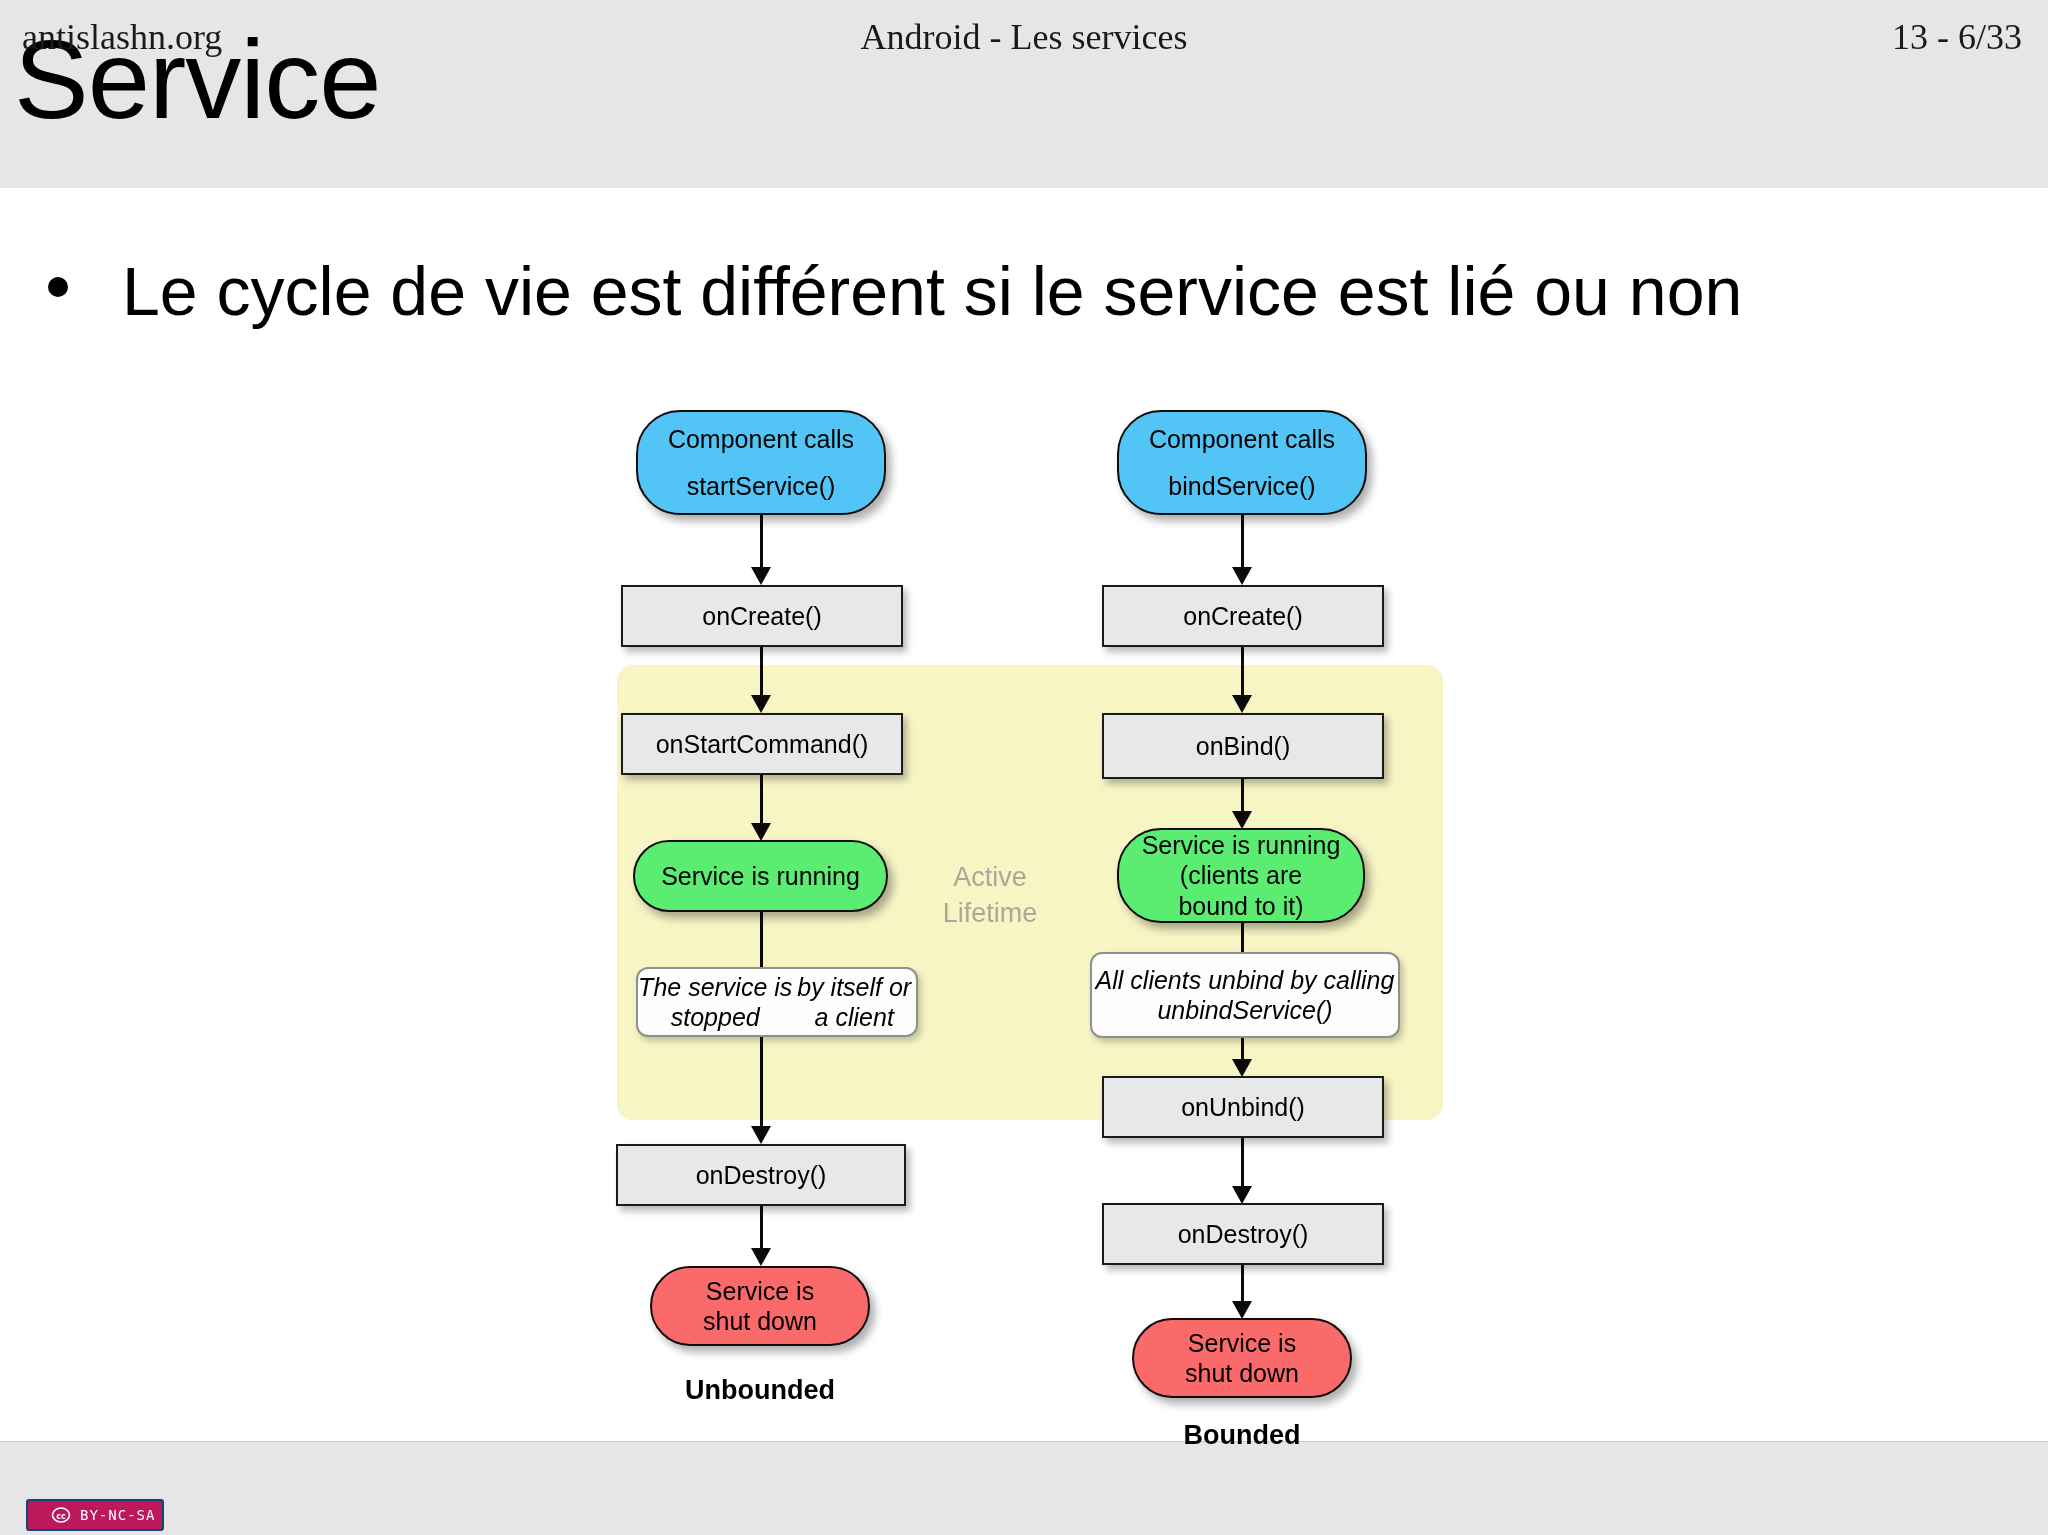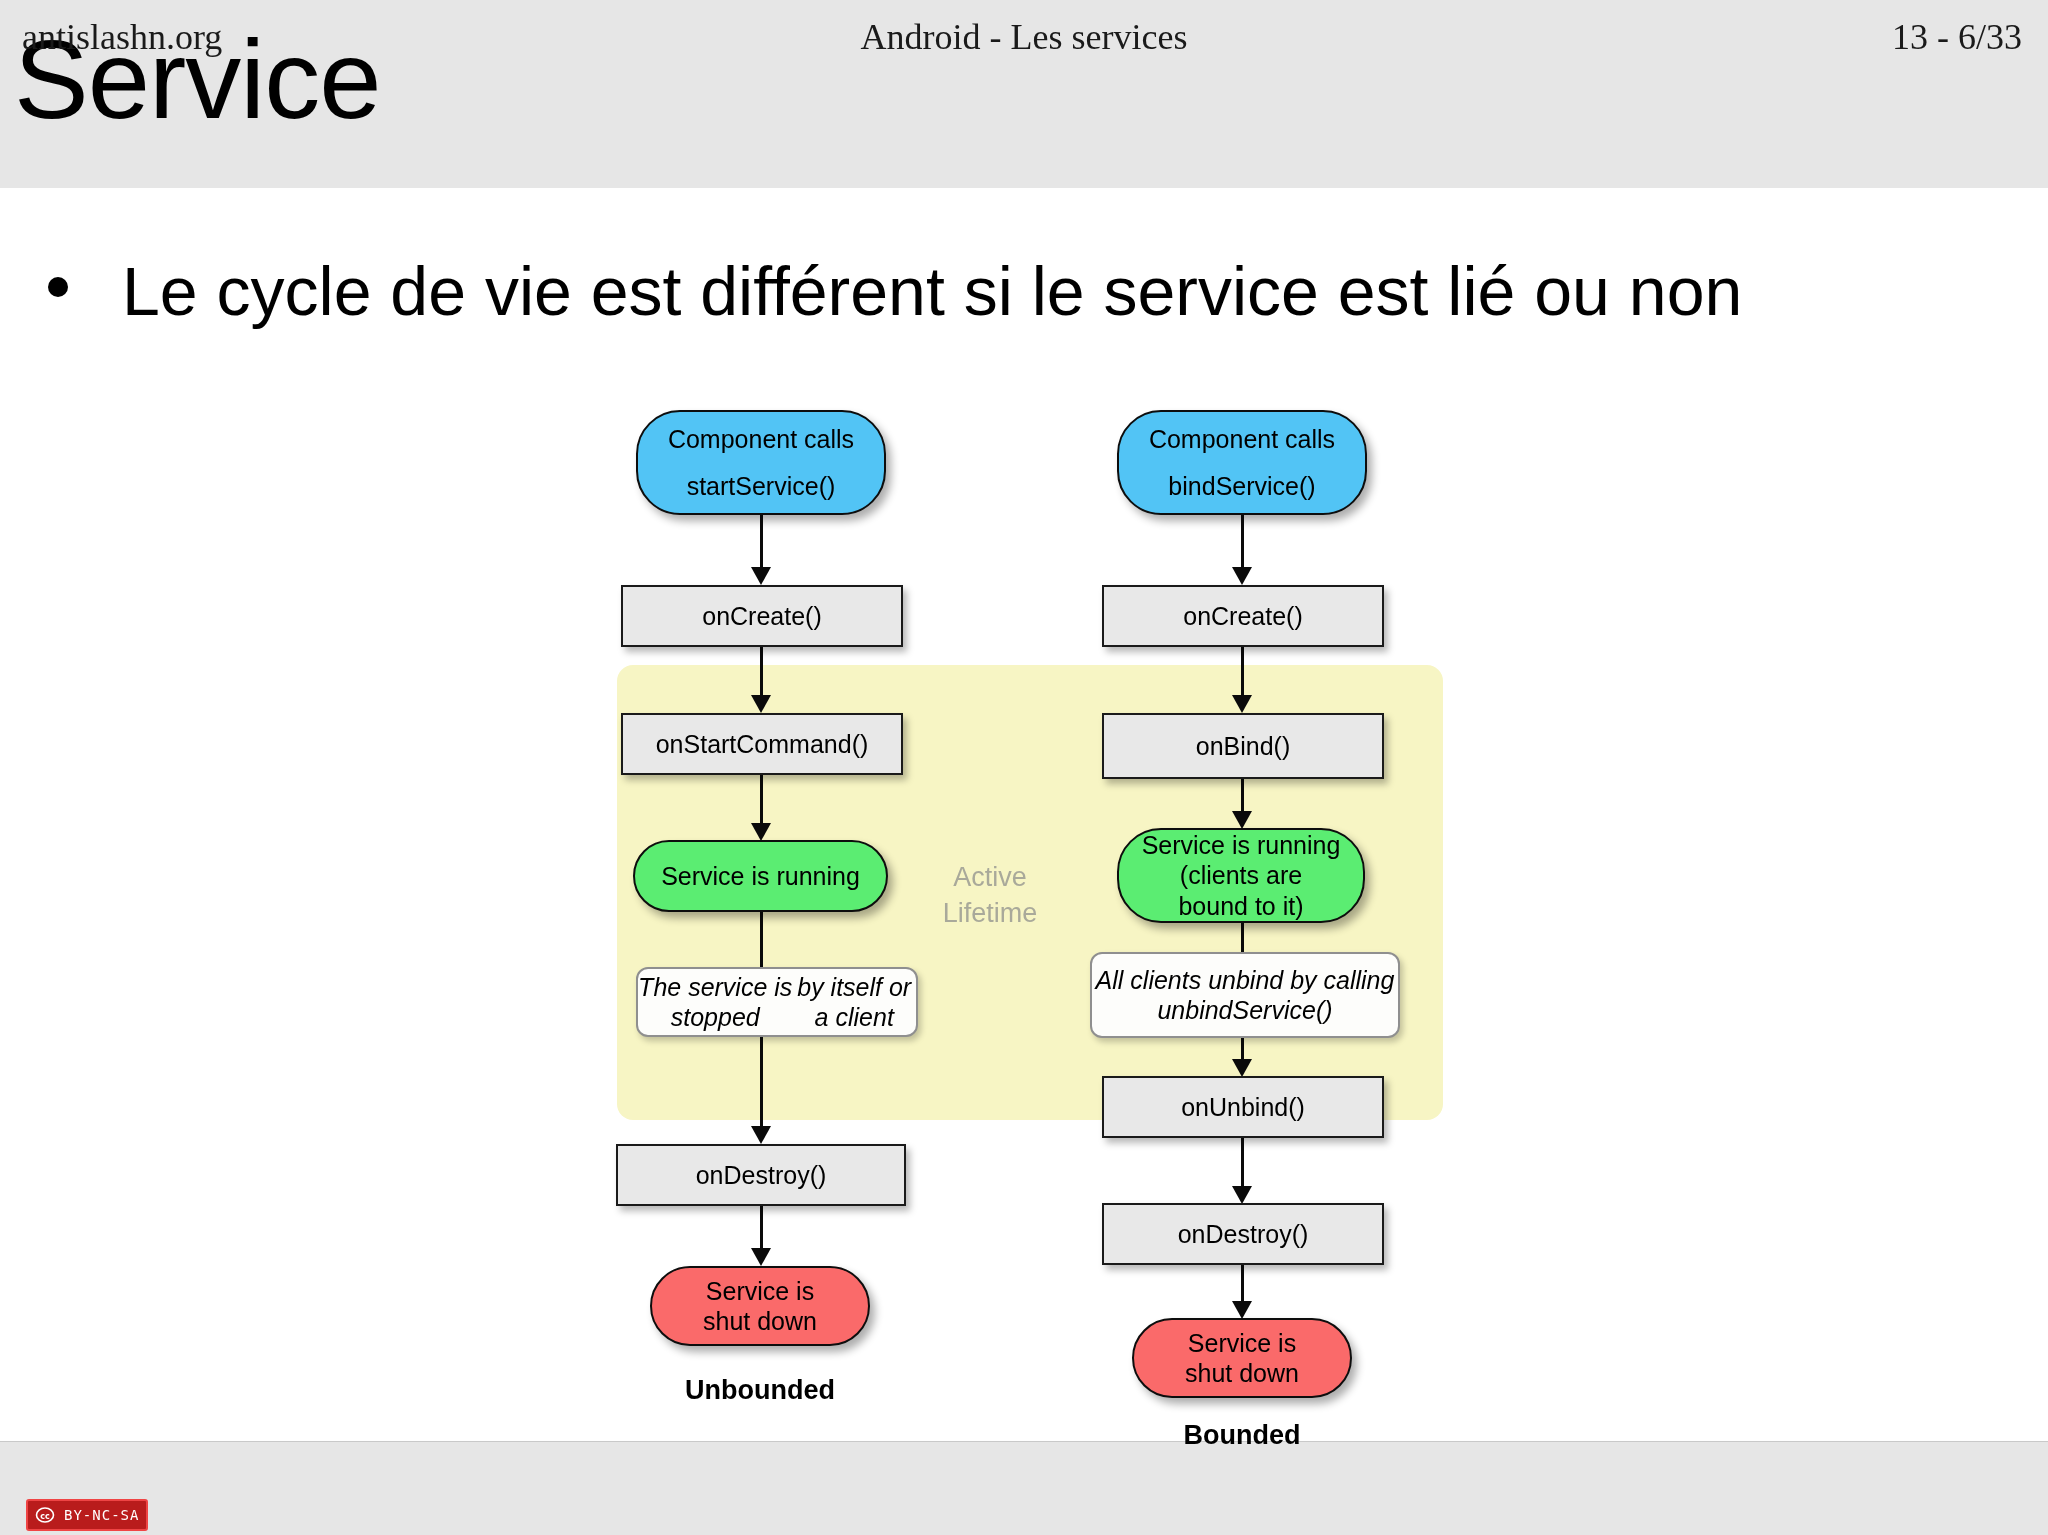--- a/index.html
+++ b/index.html
@@ -161,25 +161,26 @@
   }
   .footer-left   { left: 22px; }
   .footer-center { left: 0; width: 2048px; text-align: center; }
   .footer-right  { right: 26px; }
   .cc-badge {
     position: absolute;
     left: 26px; top: 1499px;
     height: 28px;
     display: flex;
     align-items: stretch;
-    background: #b91c1c;
-    border: 2px solid #ef4444;
+    background: #be185d;
+    border: 2px solid #0c4a6e;
     border-radius: 3px;
     overflow: hidden;
     z-index: 5;
+    padding-left: 16px;
   }
   .cc-circle {
     display: flex; align-items: center; justify-content: center;
     width: 34px;
     color: #fff;
     font-size: 14px;
     font-weight: bold;
     font-family: "DejaVu Sans", sans-serif;
   }
   .cc-text {

